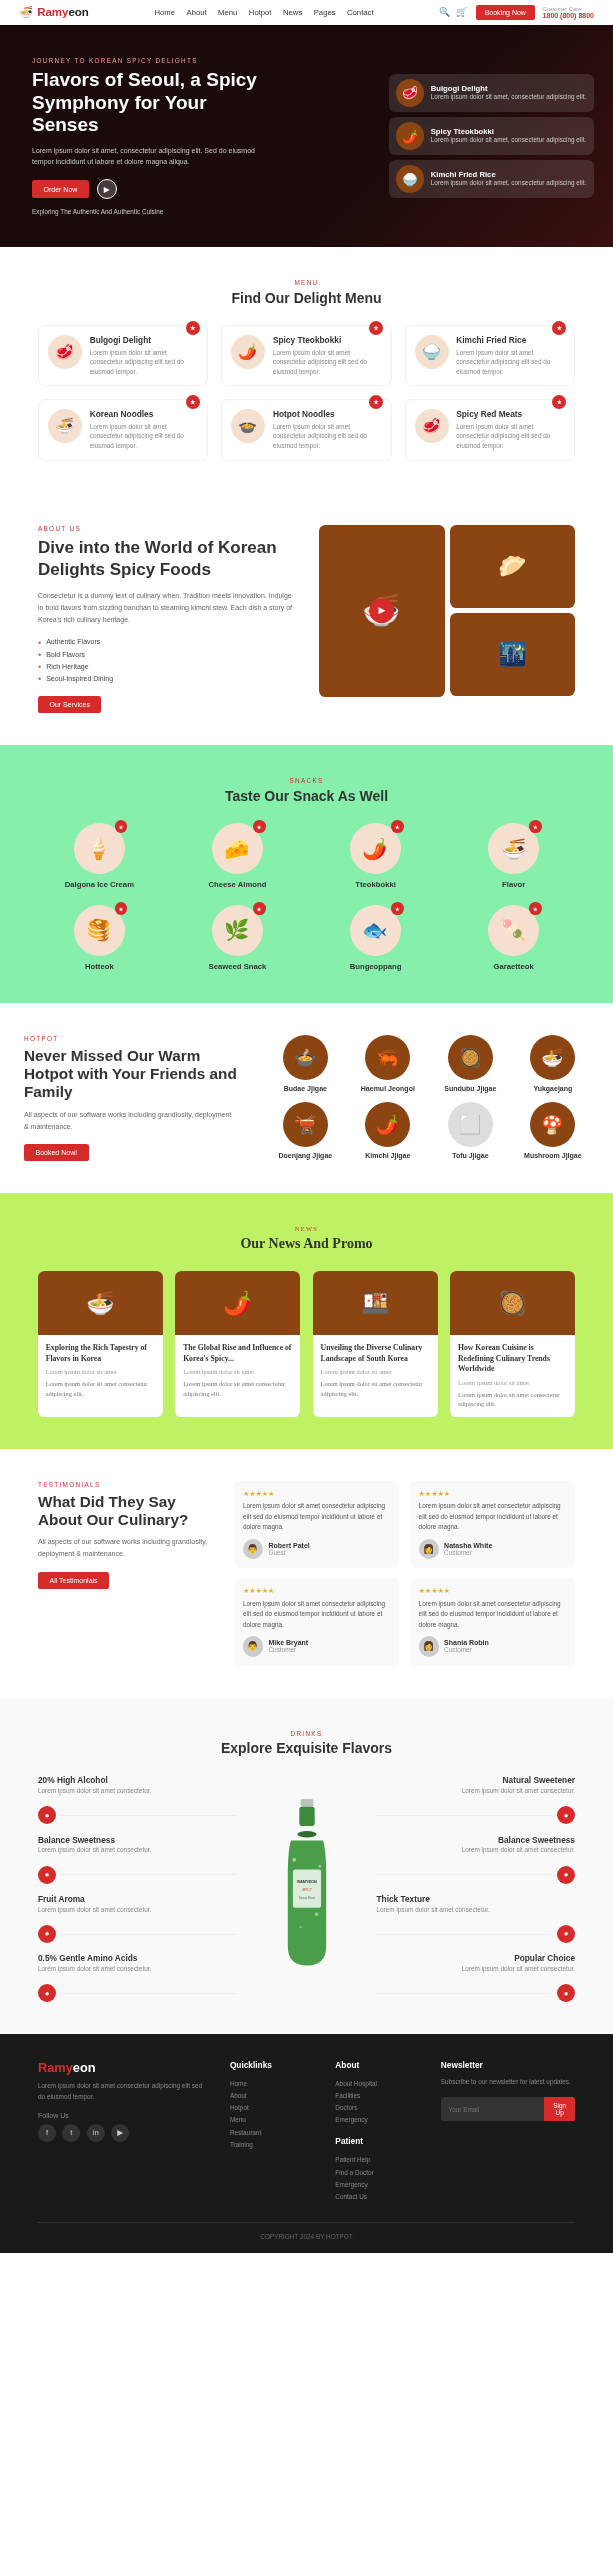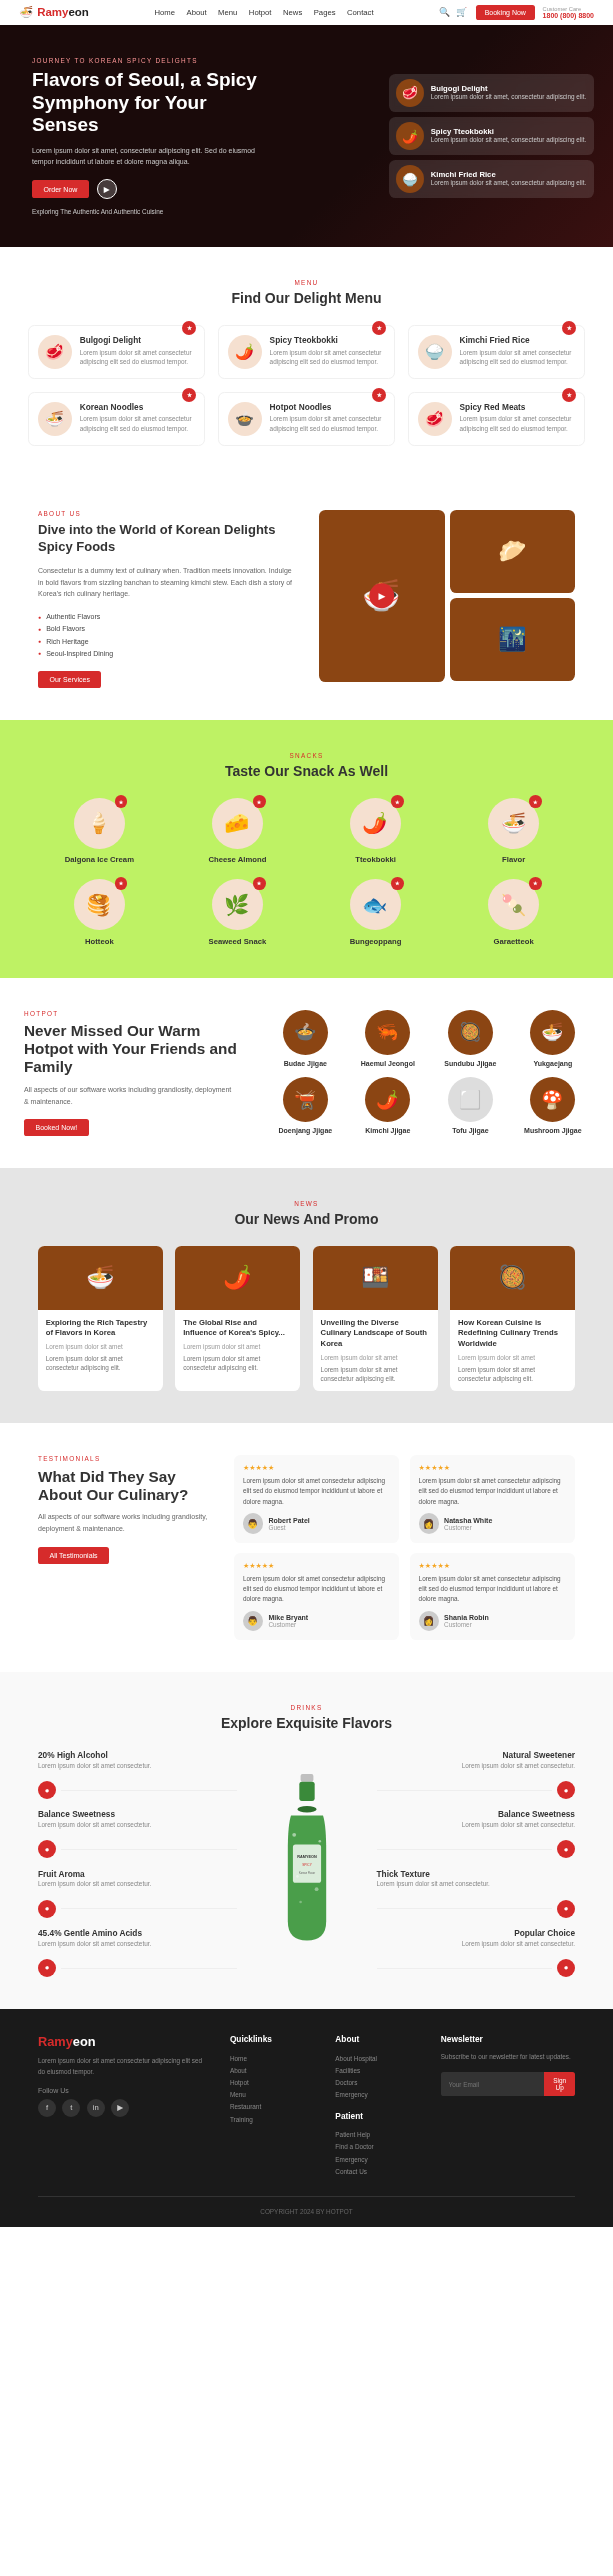--- a/index.html
+++ b/index.html
@@ -25,71 +25,71 @@
     .btn-primary { background: #d62b2b; color: #fff; border: none; border-radius: 2.6px; padding: 5.1px 11.5px; font-size: 7px; cursor: pointer; }
     .btn-play { width: 20.4px; height: 20.4px; border-radius: 50%; background: rgba(255,255,255,0.2); border: 0.6px solid #fff; color: #fff; display: flex; align-items: center; justify-content: center; cursor: pointer; font-size: 7.7px; }
     .hero-scroll-text { font-size: 6.4px; color: #ccc; margin-top: 9px; }
     .hero-right { display: flex; flex-direction: column; gap: 5.1px; z-index: 2; }
     .hero-card { background: rgba(255,255,255,0.12); border-radius: 6.4px; padding: 5.1px 7.7px; display: flex; align-items: center; gap: 6.4px; min-width: 128px; backdrop-filter: blur(3.8px); }
     .hero-card-img { width: 28px; height: 28px; border-radius: 50%; background: #8B4513; display: flex; align-items: center; justify-content: center; font-size: 12.8px; overflow: hidden; }
     .hero-card-title { font-size: 7.7px; font-weight: 600; }
     .hero-card-desc { font-size: 6.4px; color: #ccc; line-height: 1.4; }
 
     
-    .section { padding: 32px 28px; }
+    .section { padding: 32px 38px; }
     .section-tag { text-align: center; font-size: 6.4px; color: #d62b2b; text-transform: uppercase; letter-spacing: 1.3px; margin-bottom: 3.8px; }
     .section-title { text-align: center; font-size: 14px; font-weight: 700; margin-bottom: 19px; }
 
     
     .menu-grid { display: grid; grid-template-columns: repeat(3, 1fr); gap: 12.8px; }
     .menu-card { display: flex; align-items: flex-start; gap: 7.7px; border: 0.6px solid #f0f0f0; border-radius: 6.4px; padding: 9px; position: relative; }
     .menu-card-img { width: 34px; height: 34px; border-radius: 50%; background: #f5e0d0; flex-shrink: 0; display: flex; align-items: center; justify-content: center; font-size: 15.3px; }
     .menu-card-name { font-size: 8.3px; font-weight: 700; margin-bottom: 2.6px; }
     .menu-card-desc { font-size: 6.4px; color: #888; line-height: 1.5; }
     .menu-badge { position: absolute; top: -5.1px; right: 7.7px; background: #d62b2b; color: #fff; border-radius: 50%; width: 14px; height: 14px; display: flex; align-items: center; justify-content: center; font-size: 5.7px; font-weight: 700; }
 
     
     .about-section { display: flex; gap: 25.5px; align-items: flex-start; padding: 32px 38px; background: #fff; }
     .about-left { flex: 1; }
     .about-tag { font-size: 6.4px; color: #d62b2b; text-transform: uppercase; letter-spacing: 1.3px; margin-bottom: 5.1px; }
-    .about-title { font-size: 13px; font-weight: 800; line-height: 1.3; margin-bottom: 9px; }
+    .about-title { font-size: 17px; font-weight: 800; line-height: 1.3; margin-bottom: 9px; }
     .about-desc { font-size: 7px; color: #666; line-height: 1.7; margin-bottom: 10.2px; }
     .about-features { list-style: none; margin-bottom: 11.5px; }
     .about-features li { font-size: 7px; color: #444; padding: 2.6px 0; display: flex; align-items: center; gap: 5.1px; }
     .about-features li::before { content: '●'; color: #d62b2b; font-size: 5.1px; }
     .about-right { flex: 1; display: grid; grid-template-columns: 1fr 1fr; gap: 5.1px; position: relative; }
     .about-img-box { border-radius: 6.4px; overflow: hidden; background: #8B4513; height: 83px; display: flex; align-items: center; justify-content: center; font-size: 23px; }
     .about-img-box.tall { grid-row: span 2; height: 172px; }
     .video-overlay { position: relative; }
     .play-btn-overlay { position: absolute; top: 50%; left: 50%; transform: translate(-50%, -50%); width: 25.5px; height: 25.5px; background: #d62b2b; border-radius: 50%; display: flex; align-items: center; justify-content: center; color: #fff; font-size: 9px; cursor: pointer; }
     .about-info-card { background: #1a1a2e; color: #fff; border-radius: 6.4px; padding: 7.7px; font-size: 6.4px; grid-column: span 1; }
     .about-info-card-title { font-size: 7.7px; font-weight: 600; margin-bottom: 2.6px; }
 
     
-    .snacks-section { background: #bef264; padding: 32px 38px; }
+    .snacks-section { background: #86efac; padding: 32px 38px; }
     .snacks-grid { display: grid; grid-template-columns: repeat(4, 1fr); gap: 15.3px; }
     .snack-item { text-align: center; }
     .snack-img { width: 51px; height: 51px; border-radius: 50%; background: #f5e0d0; margin: 0 auto 6.4px; display: flex; align-items: center; justify-content: center; font-size: 20.4px; position: relative; }
     .snack-badge { position: absolute; top: -2.6px; right: -2.6px; background: #d62b2b; color: #fff; border-radius: 50%; width: 12.8px; height: 12.8px; display: flex; align-items: center; justify-content: center; font-size: 5.1px; font-weight: 700; }
     .snack-name { font-size: 7.7px; font-weight: 600; }
 
     
     .hotpot-section { padding: 32px 24px; display: flex; gap: 32px; align-items: flex-start; }
     .hotpot-left { flex: 1; }
     .hotpot-tag { font-size: 6.4px; color: #d62b2b; text-transform: uppercase; letter-spacing: 1.3px; margin-bottom: 5.1px; }
     .hotpot-title { font-size: 15.3px; font-weight: 800; margin-bottom: 7.7px; }
     .hotpot-desc { font-size: 7px; color: #666; line-height: 1.7; margin-bottom: 11.5px; }
     .hotpot-right { flex: 1.5; }
     .hotpot-grid { display: grid; grid-template-columns: repeat(4, 1fr); gap: 10.2px; }
     .hotpot-item { text-align: center; }
     .hotpot-img { width: 45px; height: 45px; border-radius: 50%; background: #8B4513; margin: 0 auto 5.1px; display: flex; align-items: center; justify-content: center; font-size: 18px; }
     .hotpot-name { font-size: 7px; font-weight: 600; }
 
     
-    .news-section { background: #e5e5e5; padding: 32px 38px; }
+    .news-section { background: #bef264; padding: 32px 38px; font-family: Liberation Serif, serif; }
     .news-grid { display: grid; grid-template-columns: repeat(4, 1fr); gap: 12.8px; }
     .news-card { background: #fff; border-radius: 6.4px; overflow: hidden; }
     .news-card-img { height: 64px; background: #8B4513; display: flex; align-items: center; justify-content: center; font-size: 23px; }
     .news-card-body { padding: 7.7px; }
     .news-card-title { font-size: 7.7px; font-weight: 700; margin-bottom: 3.8px; line-height: 1.4; }
     .news-card-meta { font-size: 6.4px; color: #999; margin-bottom: 3.8px; }
     .news-card-desc { font-size: 6.4px; color: #777; line-height: 1.5; }
 
     
     .testimonials-section { padding: 32px 38px; display: flex; gap: 25.5px; }
@@ -484,21 +484,21 @@
       </div>
       <div class="flavor-item">
         <div class="flavor-name">Fruit Aroma</div>
         <div class="flavor-desc">Lorem ipsum dolor sit amet consectetur.</div>
       </div>
       <div style="display:flex;align-items:center;gap:5.1px;">
         <div class="flavor-dot">●</div>
         <div style="flex:1;height:0.6px;background:#eee;"></div>
       </div>
       <div class="flavor-item">
-        <div class="flavor-name">45.4% Gentle Amino Acids</div>
+        <div class="flavor-name">0.5% Gentle Amino Acids</div>
         <div class="flavor-desc">Lorem ipsum dolor sit amet consectetur.</div>
       </div>
       <div style="display:flex;align-items:center;gap:5.1px;">
         <div class="flavor-dot">●</div>
         <div style="flex:1;height:0.6px;background:#eee;"></div>
       </div>
     </div>
 
     <div class="bottle-center">
       <svg class="bottle-svg" viewBox="0 0 100 280" xmlns="http://www.w3.org/2000/svg" style="font-size:13px">

